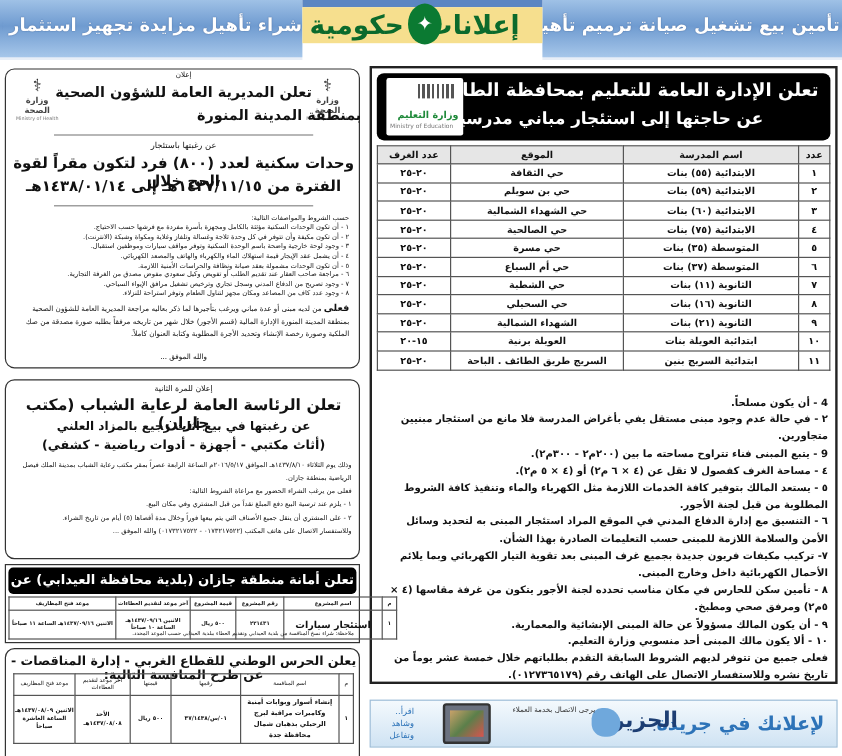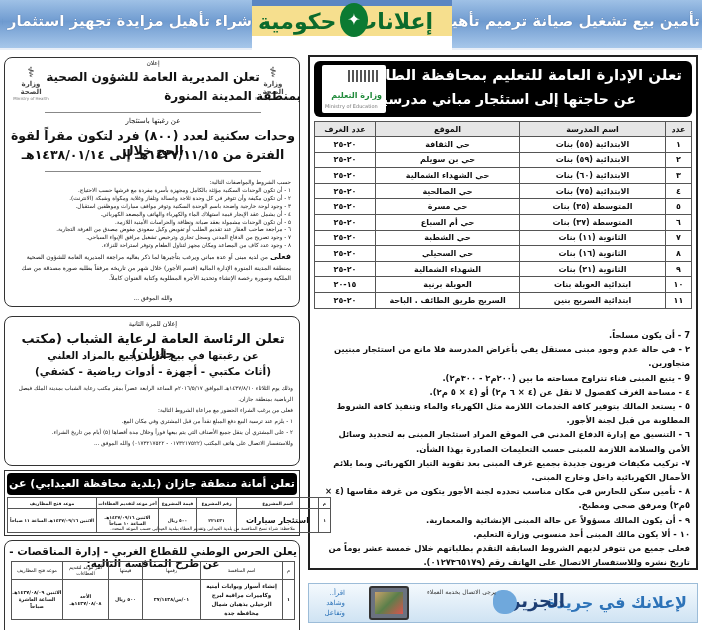--- a/index.html
+++ b/index.html
@@ -186,21 +186,21 @@
         </tr>
       <tr>
           <td>١١</td>
           <td>ابتدائية السريج بنين</td>
           <td>السريج طريق الطائف . الباحة</td>
           <td>٢٠-٢٥</td>
         </tr>
     </tbody>
   </table>
   <div class="cond">
-    <div>7 - أن يكون مسلحاً.</div>
+    <div>4 - أن يكون مسلحاً.</div>
     <div>٢ - في حالة عدم وجود مبنى مستقل يفي بأغراض المدرسة فلا مانع من استئجار مبنيين متجاورين.</div>
     <div>9 - يتبع المبنى فناء تتراوح مساحته ما بين (٢٠٠م٢ - ٣٠٠م٢).</div>
     <div>٤ - مساحة الغرف كفصول لا تقل عن (٤ × ٦ م٢) أو (٤ × ٥ م٢).</div>
     <div>٥ - يستعد المالك بتوفير كافة الخدمات اللازمة مثل الكهرباء والماء وتنفيذ كافة الشروط المطلوبة من قبل لجنة الأجور.</div>
     <div>٦ - التنسيق مع إدارة الدفاع المدني في الموقع المراد استئجار المبنى به لتحديد وسائل الأمن والسلامة اللازمة للمبنى حسب التعليمات الصادرة بهذا الشأن.</div>
     <div>٧- تركيب مكيفات فريون جديدة بجميع غرف المبنى بعد تقوية التيار الكهربائي وبما يلائم الأحمال الكهربائية داخل وخارج المبنى.</div>
     <div>٨ - تأمين سكن للحارس في مكان مناسب تحدده لجنة الأجور يتكون من غرفة مقاسها (٤ × ٥م٢) ومرفق صحي ومطبخ.</div>
     <div>٩ - أن يكون المالك مسؤولاً عن حالة المبنى الإنشائية والمعمارية.</div>
     <div>١٠ - ألا يكون مالك المبنى أحد منسوبي وزارة التعليم.</div>
     <div>فعلى جميع من تتوفر لديهم الشروط السابقة التقدم بطلباتهم خلال خمسة عشر يوماً من تاريخ نشره وللاستفسار الاتصال على الهاتف رقم (٠١٢٧٣٦٥١٧٩).</div>

